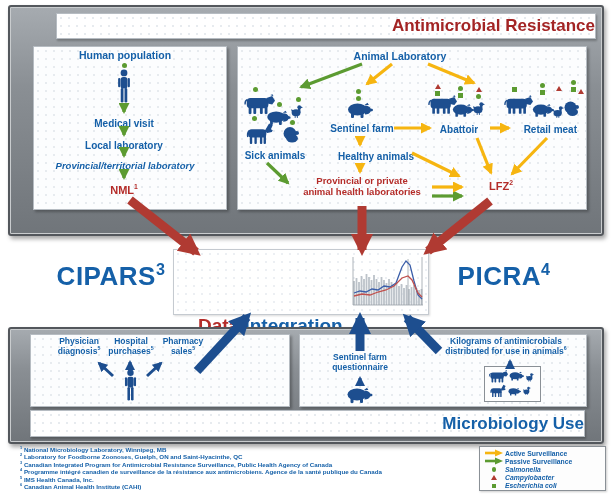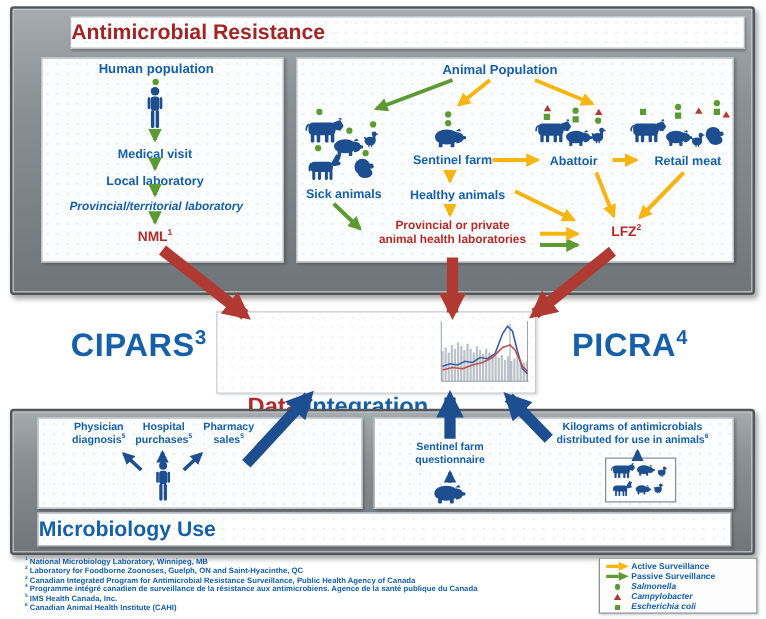--- a/index.html
+++ b/index.html
@@ -8,21 +8,21 @@
   .abs{position:absolute;}
   .frame{position:absolute;background:linear-gradient(180deg,#a6abb0,#8a8f94 35%,#70757a);
     border:2px solid #53575c;border-radius:3px;
     box-shadow:2px 3px 4px rgba(0,0,0,.35), inset 0 0 0 1px #c9ccce;}
   .panel{position:absolute;background-color:#fcfdfe;
     background-image:radial-gradient(#e7ebef 1px,transparent 1.15px);background-size:8px 8px;
     border:1px solid #b6bcc2;box-shadow:1.5px 1.5px 2.5px rgba(0,0,0,.28);}
   .titlebar{position:absolute;background-color:#fff;
     background-image:radial-gradient(#e7ebef 1px,transparent 1.15px);background-size:8px 8px;
     border:1px solid #b6bcc2;box-shadow:1px 1.5px 2px rgba(0,0,0,.25);
-    text-align:left;font-weight:bold;}
+    text-align:right;font-weight:bold;}
   .lbl{position:absolute;font-weight:bold;color:#1560a8;text-align:center;line-height:1.12;}
   .redlbl{color:#b42c29;}
   sup{font-size:62%;line-height:0;vertical-align:super;}
   .animal{position:absolute;color:#1d4e8f;}
   .mk-dot{position:absolute;width:5px;height:5px;border-radius:50%;background:#5c9b31;}
   .mk-sq{position:absolute;width:5px;height:5px;background:#5c9b31;}
   .mk-tri{position:absolute;width:0;height:0;border-left:3.2px solid transparent;
     border-right:3.2px solid transparent;border-bottom:5.5px solid #b03a32;}
   #di-box{position:absolute;left:173px;top:249px;width:254px;height:64px;background-color:#fff;
     background-image:radial-gradient(#eceff3 1px,transparent 1.1px);background-size:8px 8px;
@@ -104,24 +104,24 @@
   <div class="lbl" style="left:53px;top:50px;width:144px;font-size:10.5px;">Human population</div>
   <div class="mk-dot" style="left:122px;top:63px;"></div>
   <svg class="animal abs" style="left:116px;top:69px;" width="16" height="34">
       <use href="#sym-person" fill="currentColor"></use>
     </svg>
   <div class="lbl" style="left:84px;top:118px;width:80px;font-size:10px;">Medical visit</div>
   <div class="lbl" style="left:74px;top:140px;width:100px;font-size:10px;">Local laboratory</div>
   <div class="lbl" style="left:41px;top:161px;width:168px;font-size:9.5px;font-style:italic;">Provincial/territorial laboratory</div>
   <div class="lbl redlbl" style="left:97px;top:184px;width:54px;font-size:11px;"><span>NML</span><sup>1</sup></div>
 
-  <div class="lbl" style="left:330px;top:51px;width:140px;font-size:10.5px;">Animal Population</div>
+  <div class="lbl" style="left:330px;top:51px;width:140px;font-size:10.5px;">Animal Laboratory</div>
   <div class="lbl" style="left:238px;top:150px;width:74px;font-size:10px;">Sick animals</div>
   <div class="lbl" style="left:322px;top:123px;width:80px;font-size:10px;">Sentinel farm</div>
-  <div class="lbl" style="left:324px;top:151px;width:84px;font-size:10px;">Healthy animals</div>
+  <div class="lbl" style="left:334px;top:151px;width:84px;font-size:10px;">Healthy animals</div>
   <div class="lbl redlbl" style="left:298px;top:176px;width:128px;font-size:9.5px;">
     <span>Provincial or private</span><br>
     <span>animal health laboratories</span>
   </div>
   <div class="lbl" style="left:428px;top:124px;width:62px;font-size:10px;">Abattoir</div>
   <div class="lbl" style="left:513px;top:124px;width:64px;font-size:10px;text-align:right;">Retail meat</div>
   <div class="lbl redlbl" style="left:480px;top:180px;width:42px;font-size:11px;"><span>LFZ</span><sup>2</sup></div>
 
   <svg class="animal abs" style="left:243px;top:94px;" width="32" height="21">
       <use href="#sym-cow" fill="currentColor"></use>

